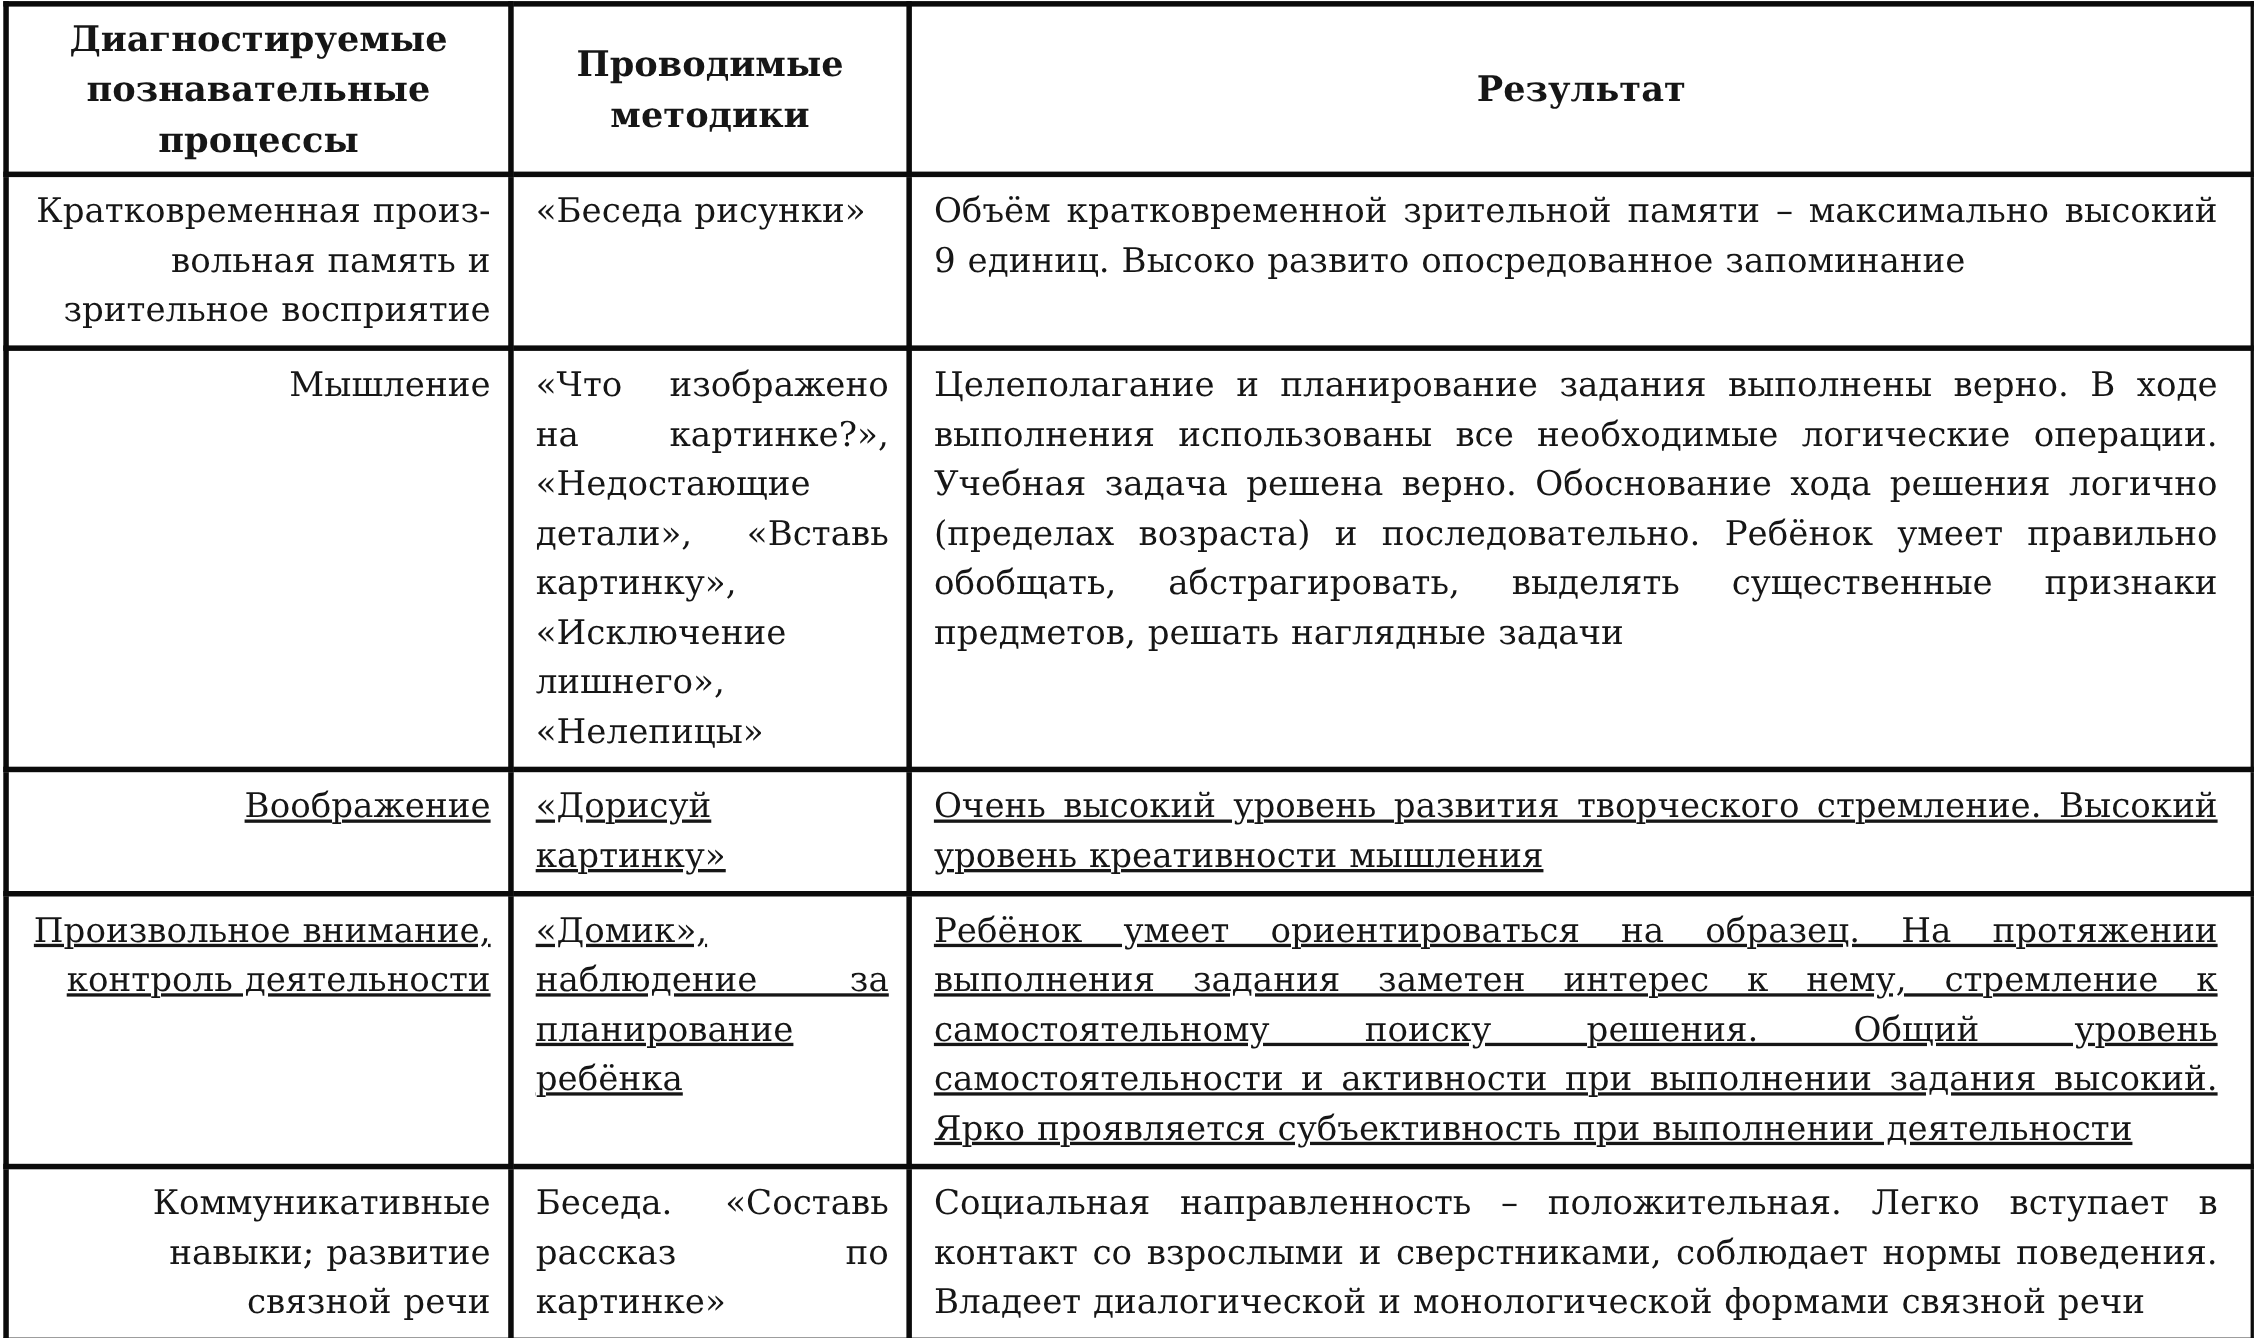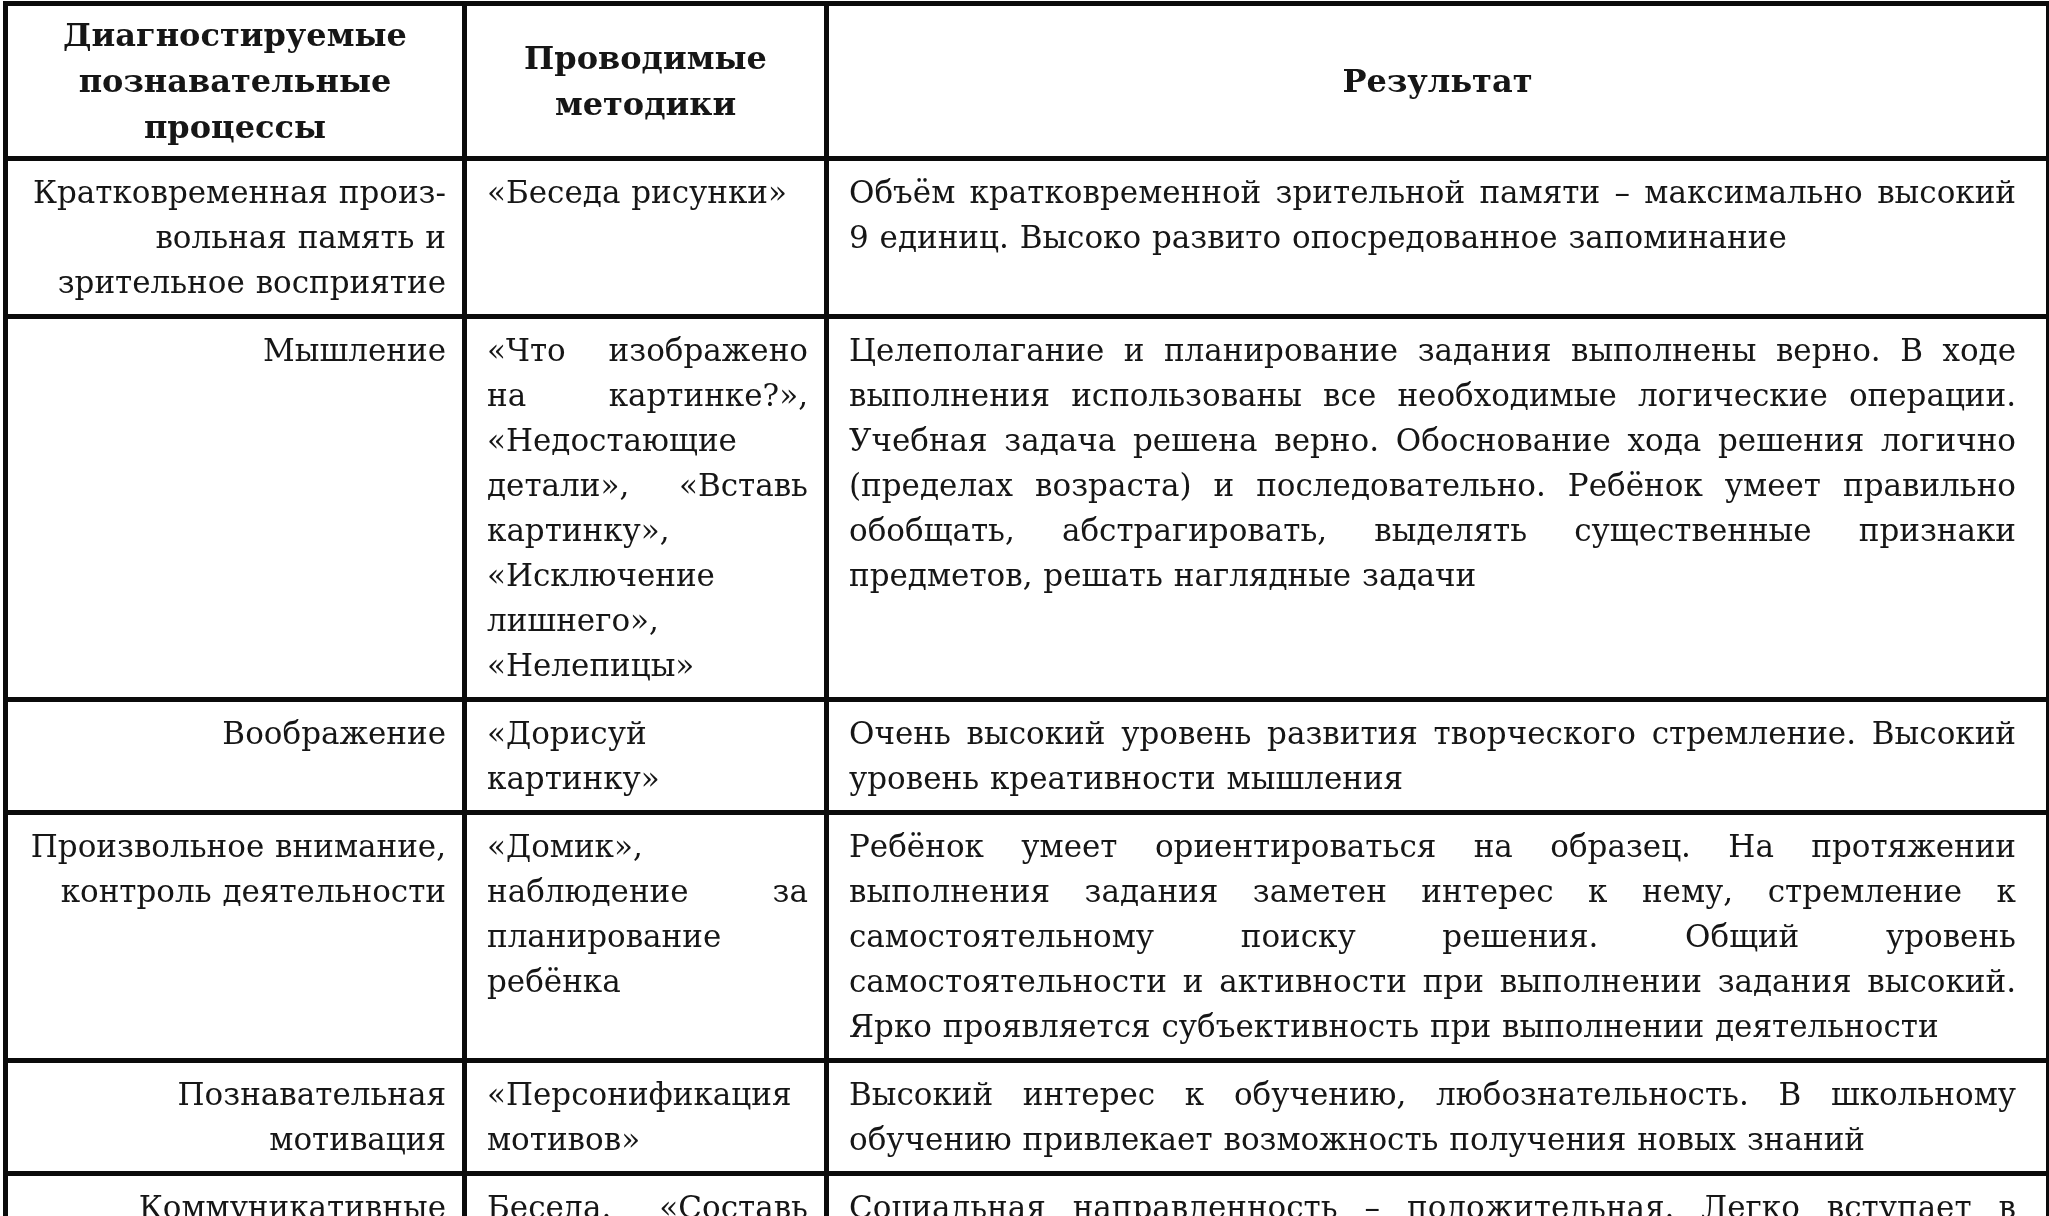--- a/index.html
+++ b/index.html
@@ -68,34 +68,29 @@
     <tr style="height: 144px;">
       <td class="col-process">Кратковременная произ­вольная память и зритель­ное восприятие</td>
       <td class="col-methods">«Беседа рисунки»</td>
       <td class="col-result">Объём кратковременной зрительной памяти – максимально высокий 9 единиц. Высоко развито опосредованное запоминание</td>
     </tr>
     <tr style="height: 268px;">
       <td class="col-process">Мышление</td>
       <td class="col-methods">«Что изображено на картинке?», «Недоста­ющие детали», «Вставь картинку», «Исключе­ние лишнего», «Нелепицы»</td>
       <td class="col-result">Целеполагание и планирование задания выполнены верно. В ходе выполне­ния использованы все необходимые логические операции. Учебная задача решена верно. Обоснование хода решения логично (пределах возраста) и последовательно. Ребёнок умеет правильно обобщать, абстрагировать, выде­лять существенные признаки предметов, решать наглядные задачи</td>
     </tr>
-    <tr style="height: 92px;">
+    <tr style="height: 92px; text-decoration: underline;">
       <td class="col-process">Воображение</td>
       <td class="col-methods">«Дорисуй картинку»</td>
       <td class="col-result">Очень высокий уровень развития творческого стремление. Высокий уровень креативности мышления</td>
     </tr>
-    <tr style="height: 184px;">
+    <tr style="height: 184px; text-decoration: underline;">
       <td class="col-process">Произвольное внимание, контроль деятельности</td>
       <td class="col-methods">«Домик», наблюдение за планирование ребёнка</td>
       <td class="col-result">Ребёнок умеет ориентироваться на образец. На протяжении выполнения зада­ния заметен интерес к нему, стремление к самостоятельному поиску решения. Общий уровень самостоятельности и активности при выполнении задания высокий. Ярко проявляется субъективность при выполнении деятельности</td>
-    </tr>
-    <tr style="height: 101px;">
-      <td class="col-process">Познавательная мотивация</td>
-      <td class="col-methods">«Персонификация мотивов»</td>
-      <td class="col-result">Высокий интерес к обучению, любознательность. В школьному обучению привлекает возможность получения новых знаний</td>
     </tr>
     <tr style="height: 136px;">
       <td class="col-process">Коммуникативные навыки; развитие связной речи</td>
       <td class="col-methods">Беседа. «Составь рассказ по картинке»</td>
       <td class="col-result">Социальная направленность – положительная. Легко вступает в контакт со взрослыми и сверстниками, соблюдает нормы поведения. Владеет диалогиче­ской и монологической формами связной речи</td>
     </tr>
 
   </tbody>
 </table>
 

